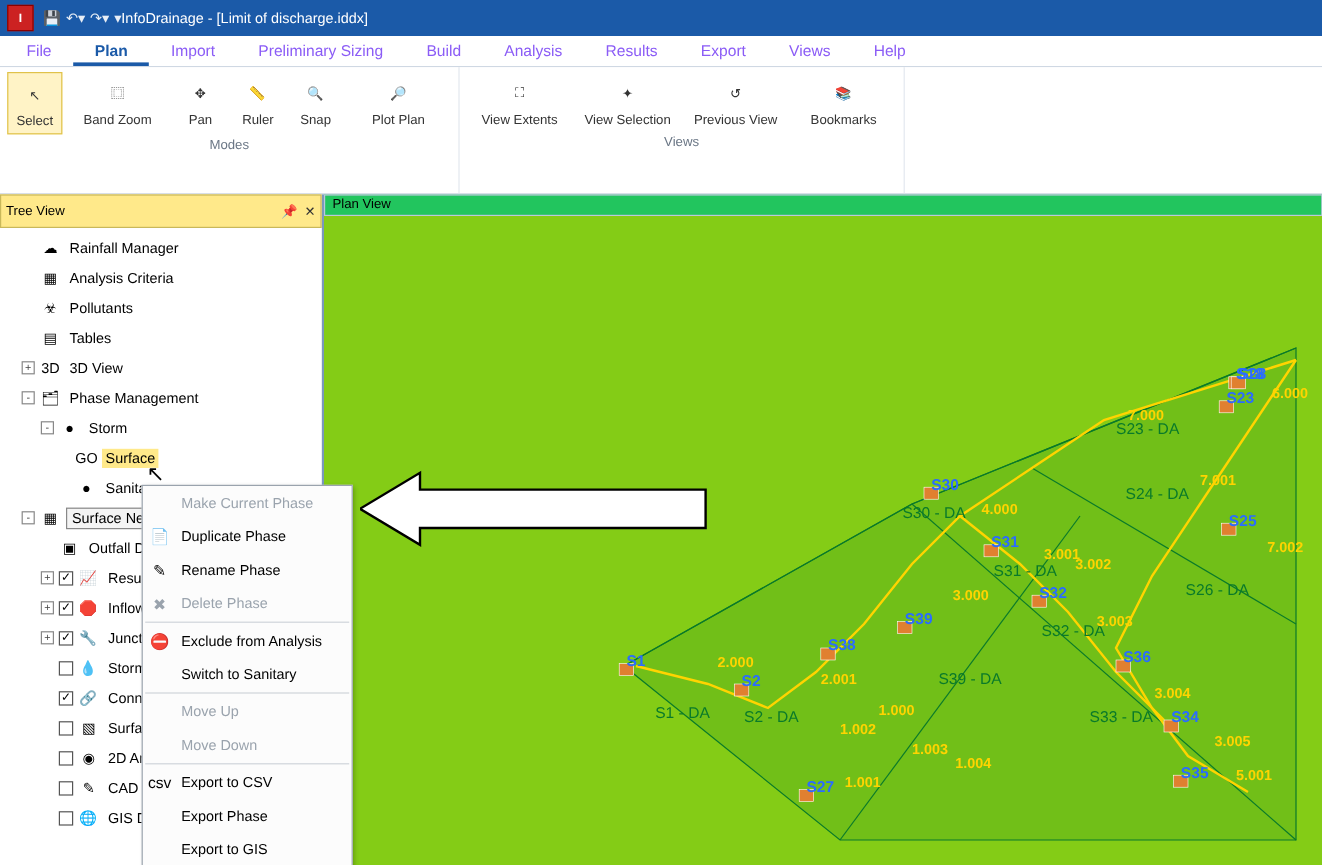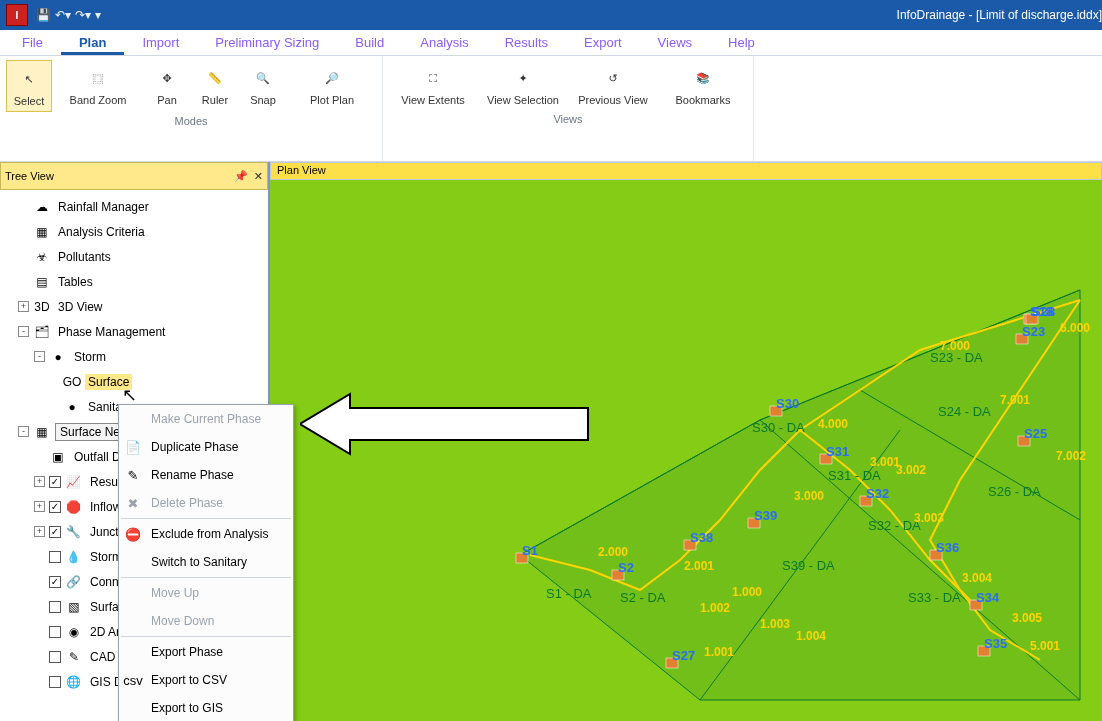--- a/index.html
+++ b/index.html
@@ -3,21 +3,21 @@
 <meta charset="utf-8">
 <style>
 * { box-sizing: border-box; margin: 0; padding: 0; font-family: "Segoe UI", Tahoma, sans-serif; }
 body { width: 1102px; height: 721px; overflow: hidden; background: #f5f5f5; position: relative; }
 
 
 .titlebar { height: 30px; background: linear-gradient(#1b5aa8,#1b5aa8); display: flex; align-items: center; color: #fff; font-size: 12px; }
 .titlebar .app-icon { width: 22px; height: 22px; background: #c22; margin: 0 4px 0 6px; display:flex;align-items:center;justify-content:center;color:#fff;font-weight:bold;font-size:10px; border:1px solid #800; }
 .titlebar .qat { display:flex; gap:4px; align-items:center; margin-left:4px; }
 .titlebar .qat span { font-size:12px; opacity:.9; }
-.titlebar .title { flex:1; text-align:right; font-size:12px; }
+.titlebar .title { flex:1; text-align:left; font-size:12px; }
 
 
 .menubar { height: 26px; background: #fff; display:flex; align-items:flex-end; border-bottom:1px solid #cfd8e3; padding-left:4px; }
 .menubar .mitem { padding: 4px 18px 5px 18px; font-size:13px; color:#8b5cf6; cursor:pointer; }
 .menubar .mitem.active { color:#1b5aa8; border-bottom:3px solid #1b5aa8; padding-bottom:2px; font-weight:600; }
 
 
 .ribbon { height: 106px; background:#fff; border-bottom:1px solid #cfd8e3; display:flex; }
 .rgroup { display:flex; flex-direction:column; padding: 4px 6px 0 6px; border-right:1px solid #e3e8ef; }
 .rgroup .row { display:flex; gap:2px; }
@@ -40,21 +40,21 @@
 .exp { width:11px; height:11px; border:1px solid #888; font-size:9px; line-height:9px; text-align:center; color:#444; cursor:pointer; background:#fff;}
 .noexp{ width:11px; height:11px;}
 .ticon { width:18px; height:16px; display:flex; align-items:center; justify-content:center; font-size:12px;}
 .trow .lbl { padding:1px 3px; }
 .trow.sel .lbl { background:#ffe98a;}
 .chk { width:12px;height:12px;border:1px solid #555; display:inline-flex;align-items:center;justify-content:center;font-size:10px;line-height:10px;}
 .ind1{padding-left:18px;} .ind2{padding-left:34px;} .ind3{padding-left:48px;}
 
 
 .planwrap { flex:1; display:flex; flex-direction:column; }
-.planhdr { height:18px; background:#fde047; border:1px solid #b9c8dc; font-size:11px; padding:1px 6px; }
+.planhdr { height:18px; background:#22c55e; border:1px solid #b9c8dc; font-size:11px; padding:1px 6px; }
 .planview { flex:1; background:#84cc16; position:relative; overflow:hidden; }
 
 
 .ctxmenu { position:absolute; left:118px; top:404px; width:176px; background:#fcfcfc; border:1px solid #9aa3ad; box-shadow:2px 2px 4px rgba(0,0,0,.25); z-index:50; font-size:12px; }
 .ctxmenu .ci { display:flex; align-items:center; height:28px; padding:0 8px 0 4px; gap:8px; cursor:pointer;}
 .ctxmenu .ci.disabled { color:#9aa3ad; cursor:default;}
 .ctxmenu .ci .cic { width:20px; height:20px; display:flex;align-items:center;justify-content:center;font-size:13px;}
 .ctxmenu .sep { height:1px; background:#cfd4da; margin:1px 2px;}
 
 
@@ -386,26 +386,26 @@
     <div class="ci disabled">
       <span class="cic"></span>
       <span>Move Up</span>
     </div>
     <div class="ci disabled">
       <span class="cic"></span>
       <span>Move Down</span>
     </div>
     <div class="sep"></div>
     <div class="ci">
-      <span class="cic"></span>
-      <span>Export Phase</span>
-    </div>
-    <div class="ci">
       <span class="cic">csv</span>
       <span>Export to CSV</span>
+    </div>
+    <div class="ci">
+      <span class="cic"></span>
+      <span>Export Phase</span>
     </div>
     <div class="ci">
       <span class="cic"></span>
       <span>Export to GIS</span>
     </div>
   </div>
 
 <div class="cursor">↖</div>
 
 <div class="callout">

